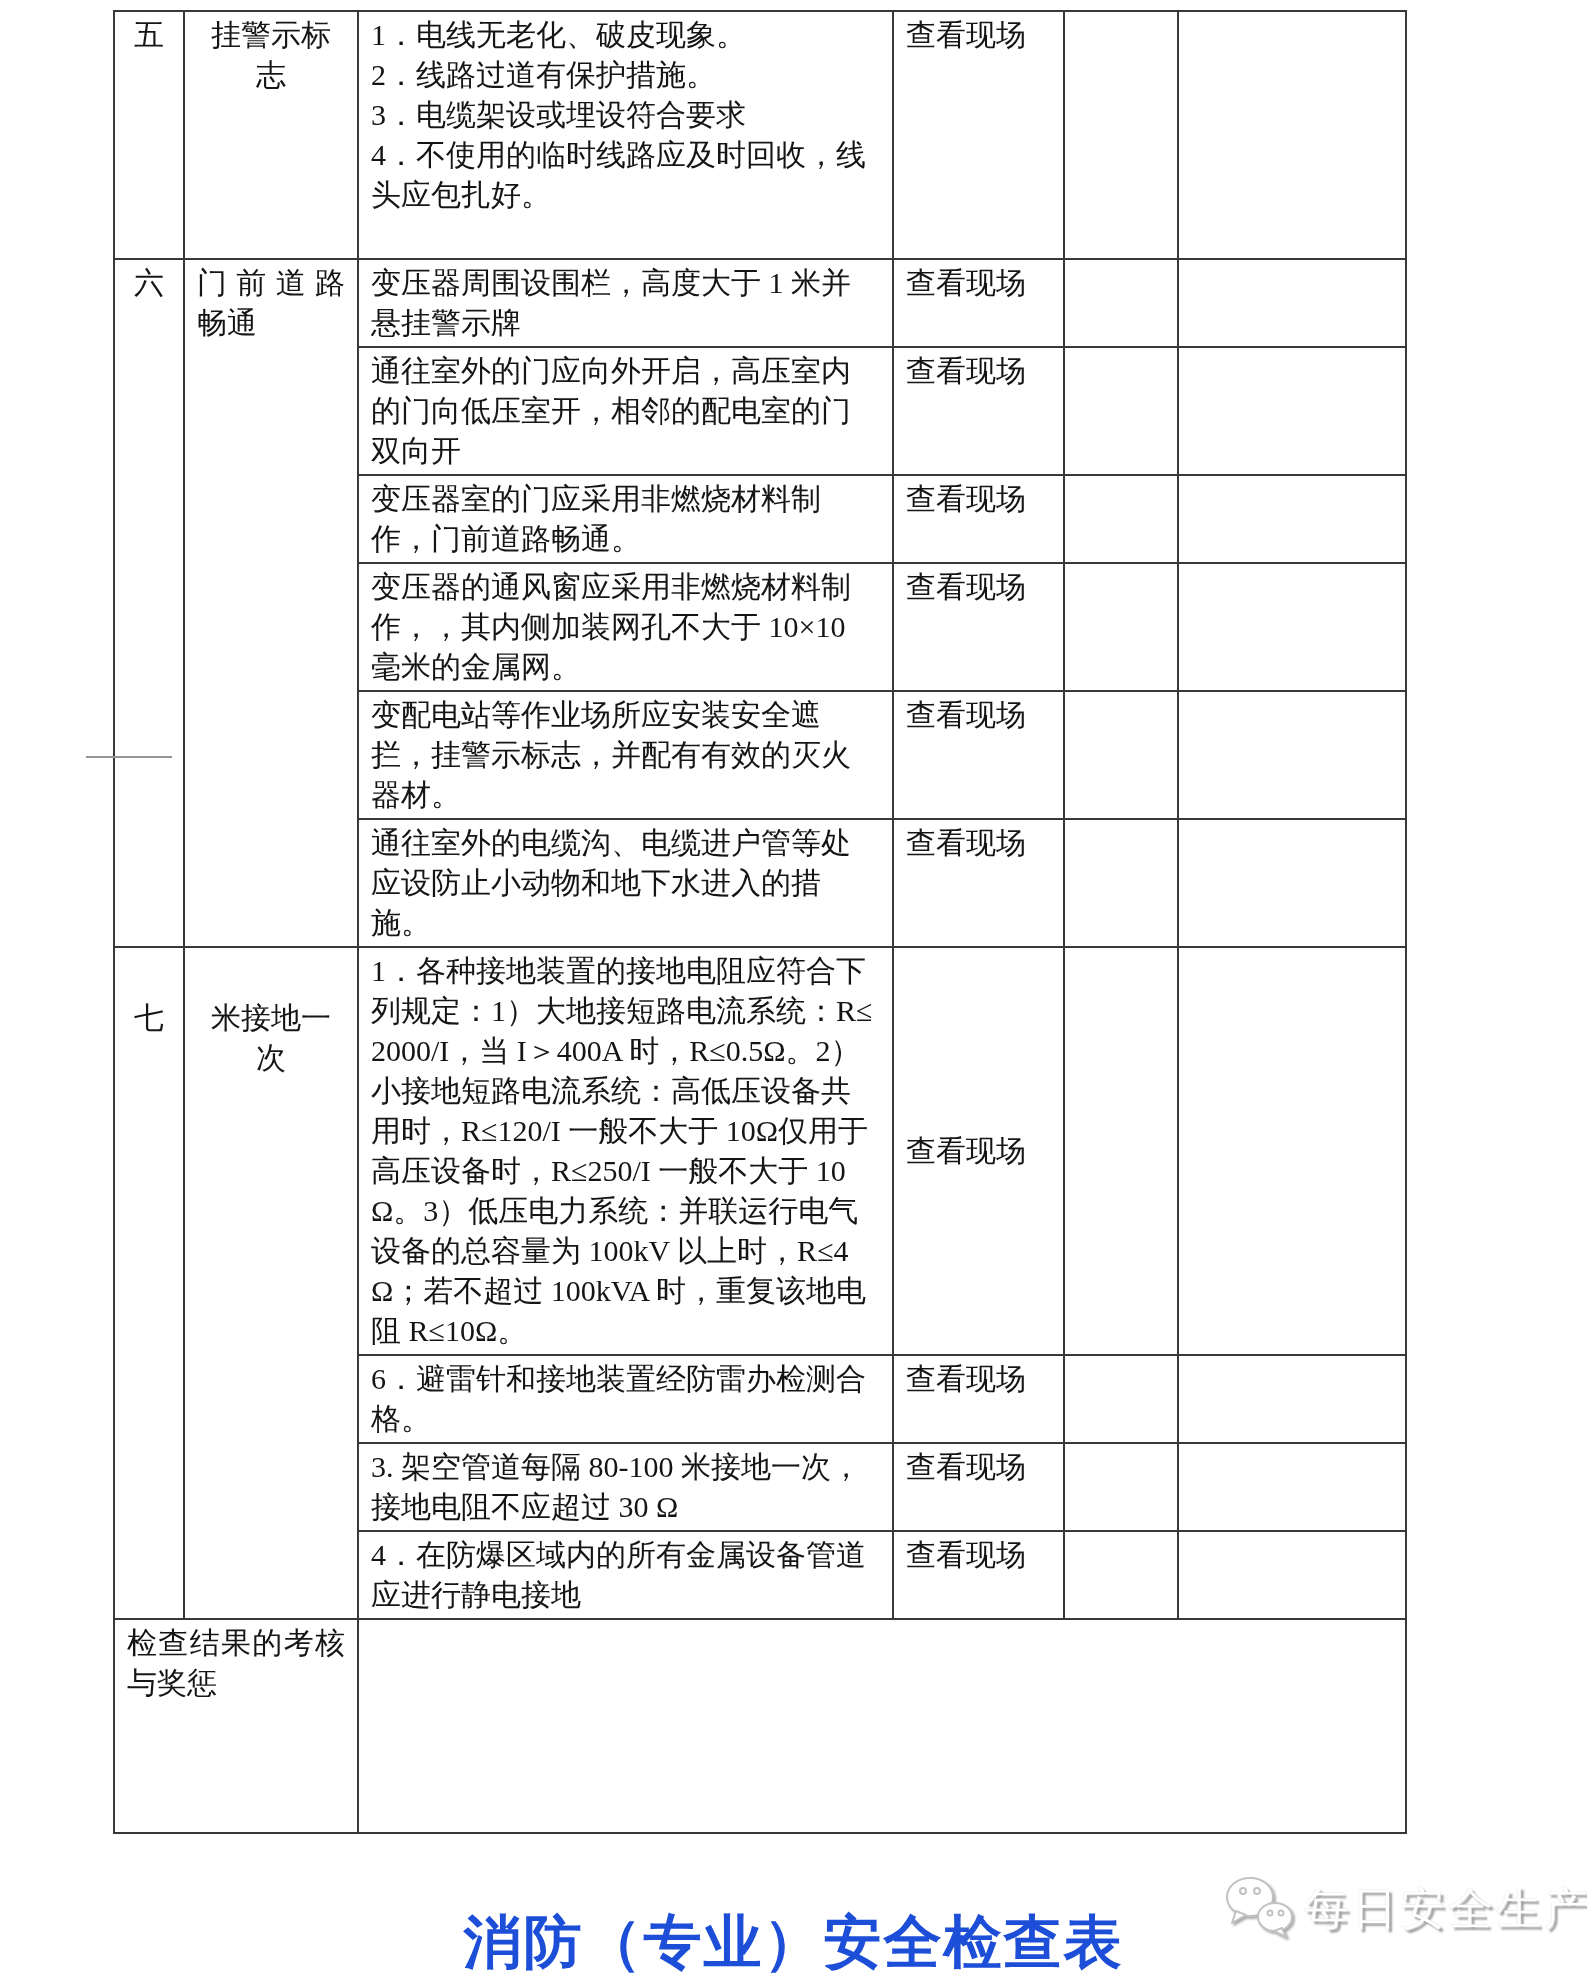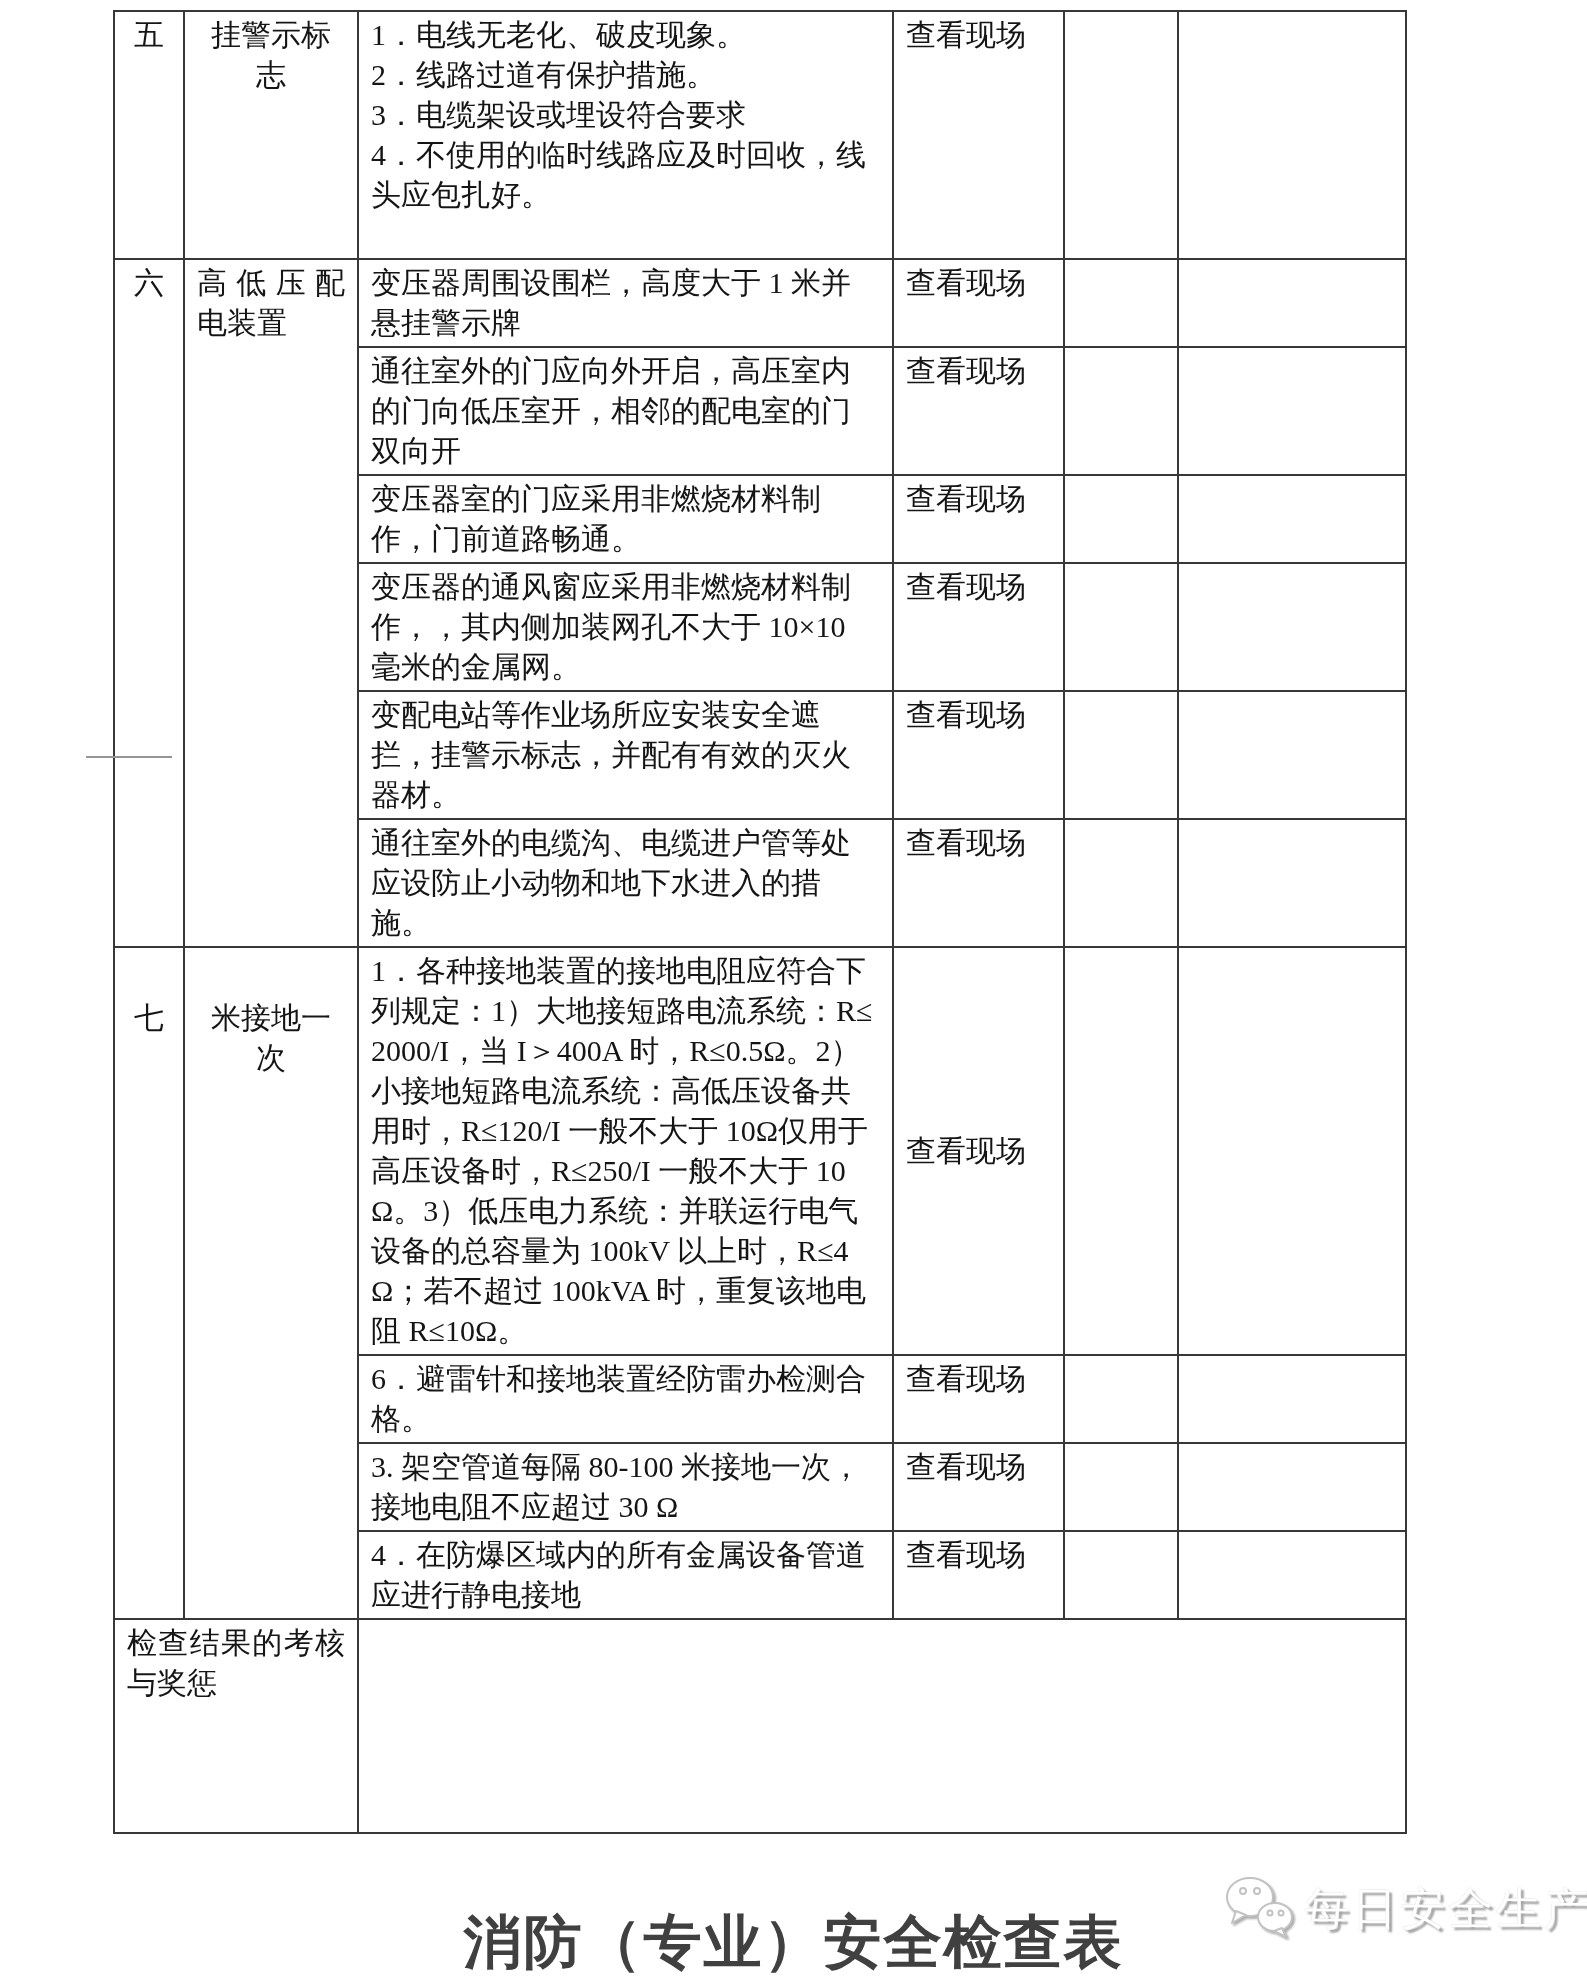--- a/index.html
+++ b/index.html
@@ -63,21 +63,21 @@
     background:#949494;
   }
   .doc-title{
     position:absolute;
     left:0;top:1904px;
     width:1587px;
     text-align:center;
     font-size:58px;
     font-weight:bold;
     letter-spacing:2px;
-    color:#404040;
+    color:#1d4ed8;
   }
   .watermark{
     position:absolute;
     left:1224px;top:1875px;
     display:flex;
     align-items:center;
     gap:6px;
   }
   .wm-logo{filter:drop-shadow(2px 2px 1px #ababab);}
   .wm-text{
@@ -111,21 +111,21 @@
 2．线路过道有保护措施。
 3．电缆架设或埋设符合要求
 4．不使用的临时线路应及时回收，线头应包扎好。</td>
       <td class="method">查看现场</td>
       <td></td>
       <td></td>
     </tr>
 
     <tr>
       <td class="num" rowspan="6">六</td>
-      <td class="cat" rowspan="6">高低压配电装置</td>
+      <td class="cat" rowspan="6">门前道路畅通</td>
       <td class="item">变压器周围设围栏，高度大于 1 米并悬挂警示牌</td>
       <td class="method">查看现场</td>
       <td></td>
       <td></td>
     </tr>
     <tr>
       <td class="item">通往室外的门应向外开启，高压室内的门向低压室开，相邻的配电室的门双向开</td>
       <td class="method">查看现场</td>
       <td></td>
       <td></td>

